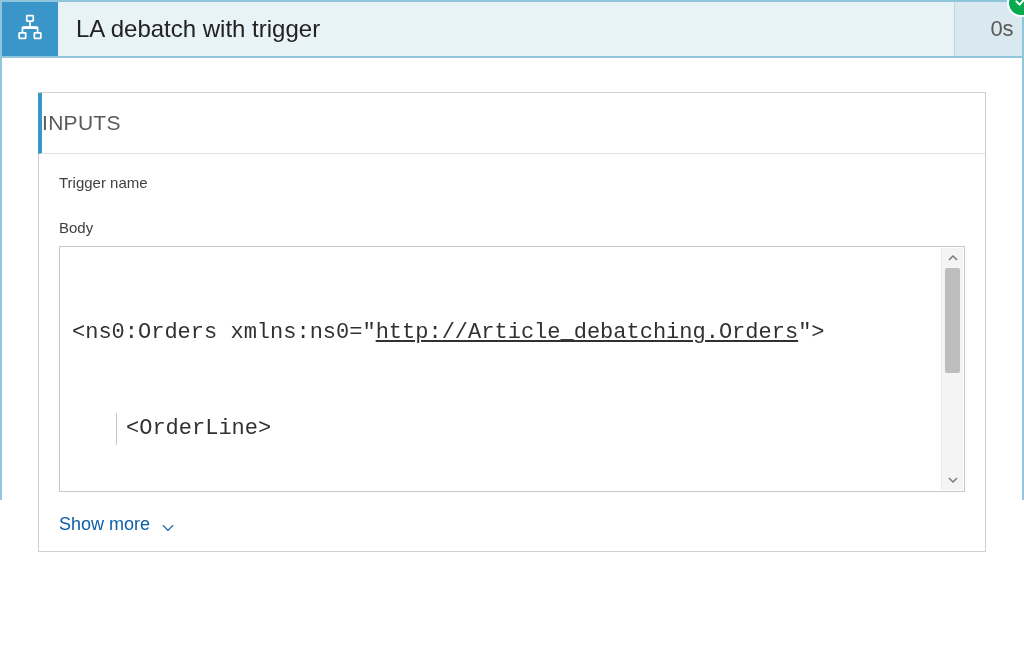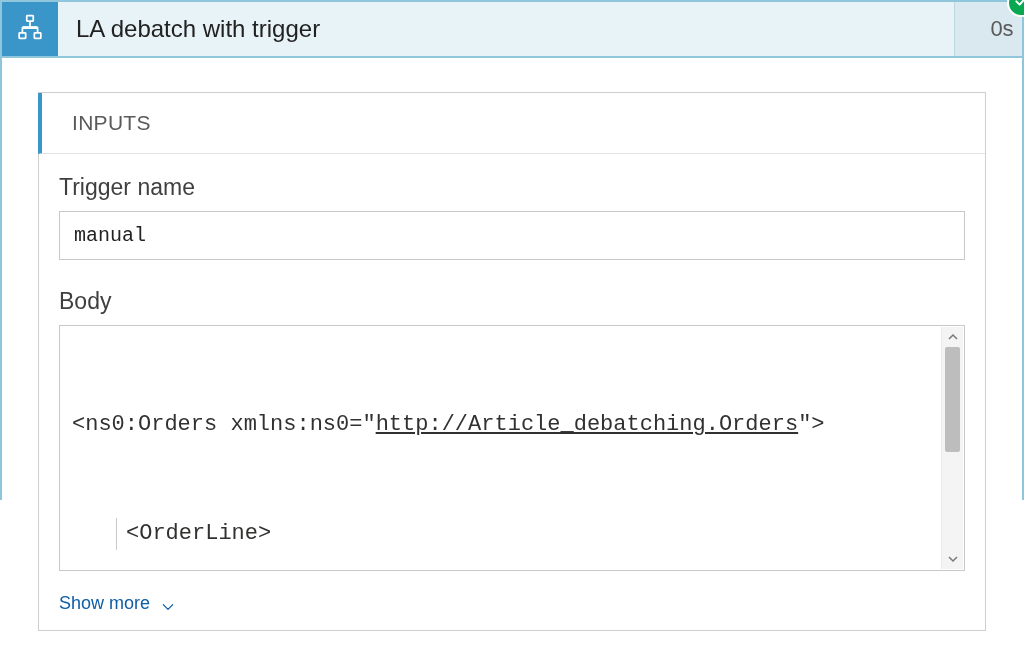--- a/index.html
+++ b/index.html
@@ -67,21 +67,21 @@
   .status-badge svg { width: 16px; height: 16px; }
   .panel {
     margin: 34px 36px 0 36px;
     border: 1px solid #cfcfcf;
     background: #fff;
   }
   .panel-header {
     display: flex;
     align-items: center;
     justify-content: space-between;
-    padding: 18px 20px 18px 30px;
+    padding: 18px 20px 18px 0;
     border-bottom: 1px solid #e2e2e2;
     border-left: 4px solid #3a96c8;
     margin-left: -1px;
   }
   .panel-header-title {
     font-size: 21px;
     letter-spacing: 0.3px;
     color: #5a5a5a;
   }
   .show-raw {
@@ -90,21 +90,21 @@
     gap: 16px;
     color: #5a5a5a;
     font-size: 20px;
     cursor: pointer;
   }
   .show-raw .chev { color: #0a63b0; display:flex; align-items:center; }
   .panel-body {
     padding: 18px 20px 16px 20px;
   }
   .field-label {
-    font-size: 23px;
+    font-size: 15px;
     color: #3f3f3f;
     margin-top: 2px;
     margin-bottom: 10px;
   }
   .text-input {
     width: 100%;
     border: 1px solid #c8c8c8;
     padding: 12px 14px;
     font-size: 20px;
     font-family: Consolas, "Courier New", monospace;
@@ -122,21 +122,21 @@
   }
   .code-box {
     font-family: Consolas, "Courier New", monospace;
     font-size: 22px;
     line-height: 32px;
     padding: 6px 8px;
     white-space: pre;
     position: absolute;
     left: 0; right: 0; top: 0;
   }
-  .code-line { position: relative; padding-left: 4px; margin-top: 13px; }
+  .code-line { position: relative; padding-left: 4px; }
   .url-underline { text-decoration: underline; }
   .guide {
     position: absolute;
     top: 0; bottom: 0;
     border-left: 1px solid #c9c9c9;
   }
   .scrollbar {
     position: absolute;
     right: 1px; top: 1px; bottom: 1px;
     width: 22px;
@@ -204,21 +204,20 @@
   </div>
 
   <div class="panel">
     <div class="panel-header">
       <div class="panel-header-title">INPUTS</div>
     </div>
 
     <div class="panel-body">
 
       <div class="field-label">Trigger name</div>
-      <div class="text-input">manual</div>
 
       <div class="body-wrap">
         <div class="field-label">Body</div>
         <div class="code-box-wrap">
           <div class="code-box">
             <div class="code-line"><span>&lt;ns0:Orders xmlns:ns0="</span><span class="url-underline">http://Article_debatching.Orders</span><span>"&gt;</span></div>
             <div class="code-line" style="padding-left:58px;"><span class="guide" style="left:48px;"></span><span>&lt;OrderLine&gt;</span></div>
             
             
             

